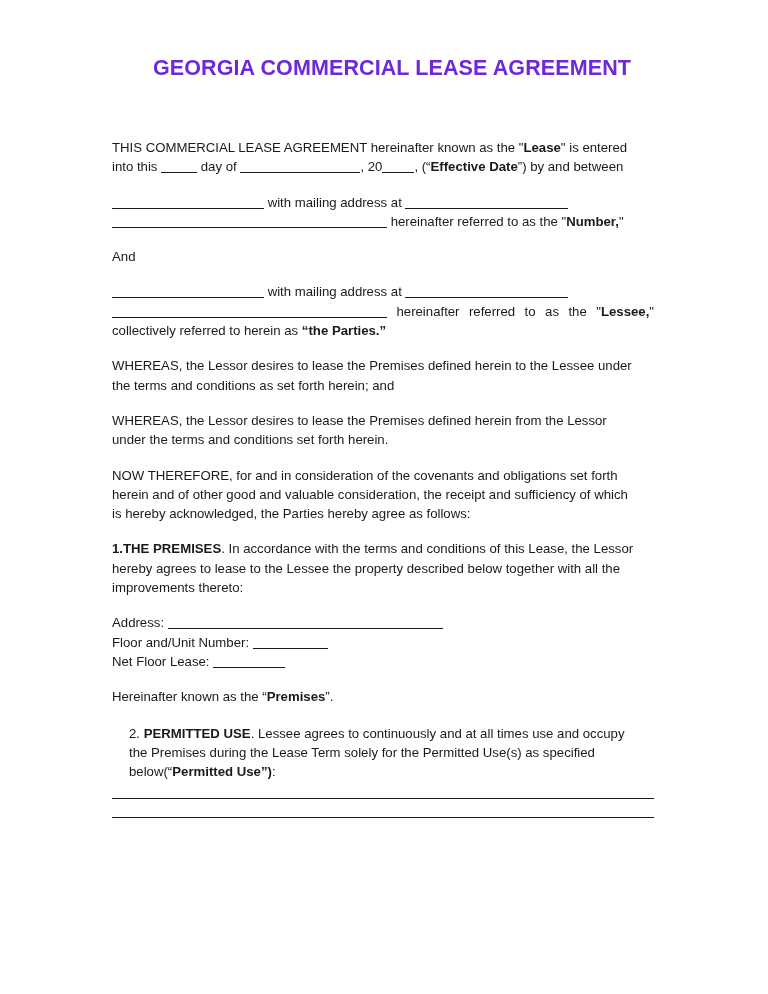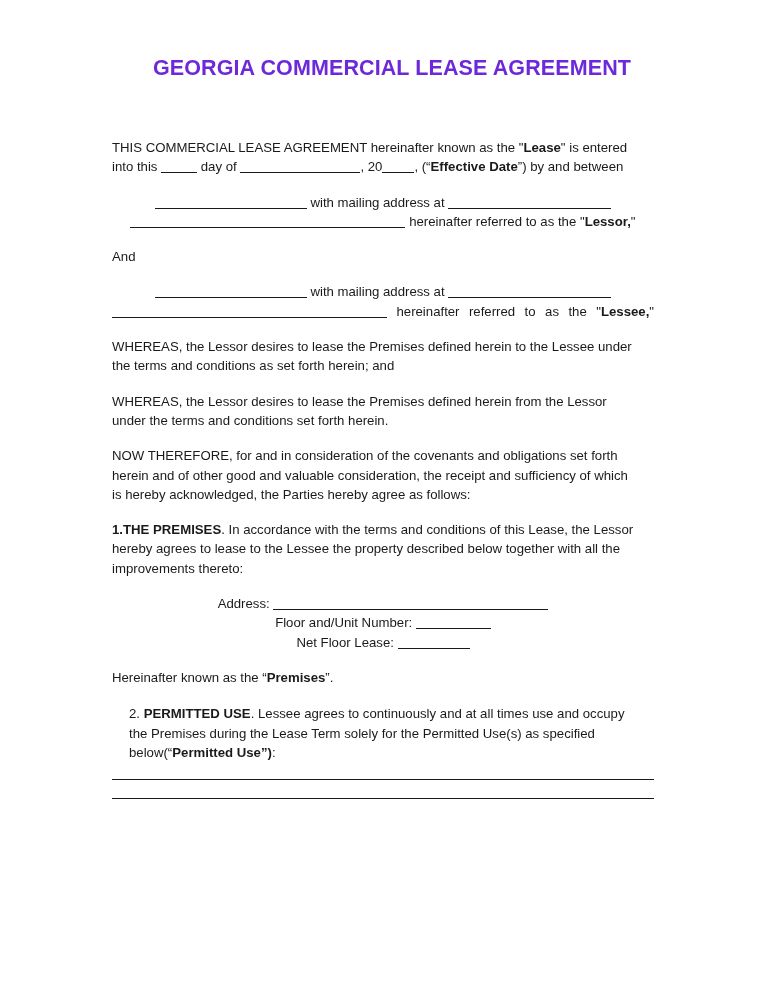--- a/index.html
+++ b/index.html
@@ -72,43 +72,44 @@
     width: 542px;
     margin-top: 16px;
   }
   .blank-full.second { margin-top: 18px; }
   .justify-line {
     text-align: justify;
     text-align-last: justify;
   }
   .party-block { margin: 0 0 16px 0; }
   .party-block p { margin: 0; font-size: 13.2px; line-height: 19.3px; }
-  .addr-lines p { margin: 0; font-size: 13.2px; line-height: 19.3px; text-align: center; }
+  .addr-lines p { margin: 0; font-size: 13.2px; line-height: 19.3px; }
 </style>
 </head>
 <body>
 
 <div class="page">
 
   <div class="doc-title">GEORGIA COMMERCIAL LEASE AGREEMENT</div>
 
   <div class="body-area">
 
     <p class="para"><span>THIS COMMERCIAL LEASE AGREEMENT hereinafter known as the "</span><span class="b">Lease</span><span>" is entered into this </span><span class="blank blank-day"></span><span> day of </span><span class="blank blank-date"></span><span>, 20</span><span class="blank blank-year"></span><span>, (“</span><span class="b">Effective Date</span><span>”) by and between</span></p>
 
     <div class="party-block addr-lines">
       <p><span class="blank blank-name"></span><span> with mailing address at </span><span class="blank blank-addr"></span></p>
-      <p><span class="blank blank-long"></span><span> hereinafter referred to as the "</span><span class="b">Lessor,</span><span>"</span></p>
+      <p><span class="blank blank-long"></span><span> hereinafter referred to as the "</span><span class="b">Number,</span><span>"</span></p>
     </div>
 
     <p class="para">And</p>
 
     <div class="party-block addr-lines">
       <p><span class="blank blank-name"></span><span> with mailing address at </span><span class="blank blank-addr"></span></p>
       <p class="justify-line"><span class="blank blank-long"></span> <span>hereinafter referred to as the "</span><span class="b">Lessee,</span><span>"</span></p>
+      <p><span>collectively referred to herein as </span><span class="b">“the Parties.”</span></p>
     </div>
 
     <p class="para">WHEREAS, the Lessor desires to lease the Premises defined herein to the Lessee under the terms and conditions as set forth herein; and</p>
     <p class="para">WHEREAS, the Lessor desires to lease the Premises defined herein from the Lessor under the terms and conditions set forth herein.</p>
 
     <p class="para">NOW THEREFORE, for and in consideration of the covenants and obligations set forth herein and of other good and valuable consideration, the receipt and sufficiency of which is hereby acknowledged, the Parties hereby agree as follows:</p>
 
     <p class="para"><span class="b">1.</span><span class="b">THE PREMISES</span><span>. In accordance with the terms and conditions of this Lease, the Lessor hereby agrees to lease to the Lessee the property described below together with all the improvements thereto:</span></p>
 
     <div class="party-block addr-lines">

